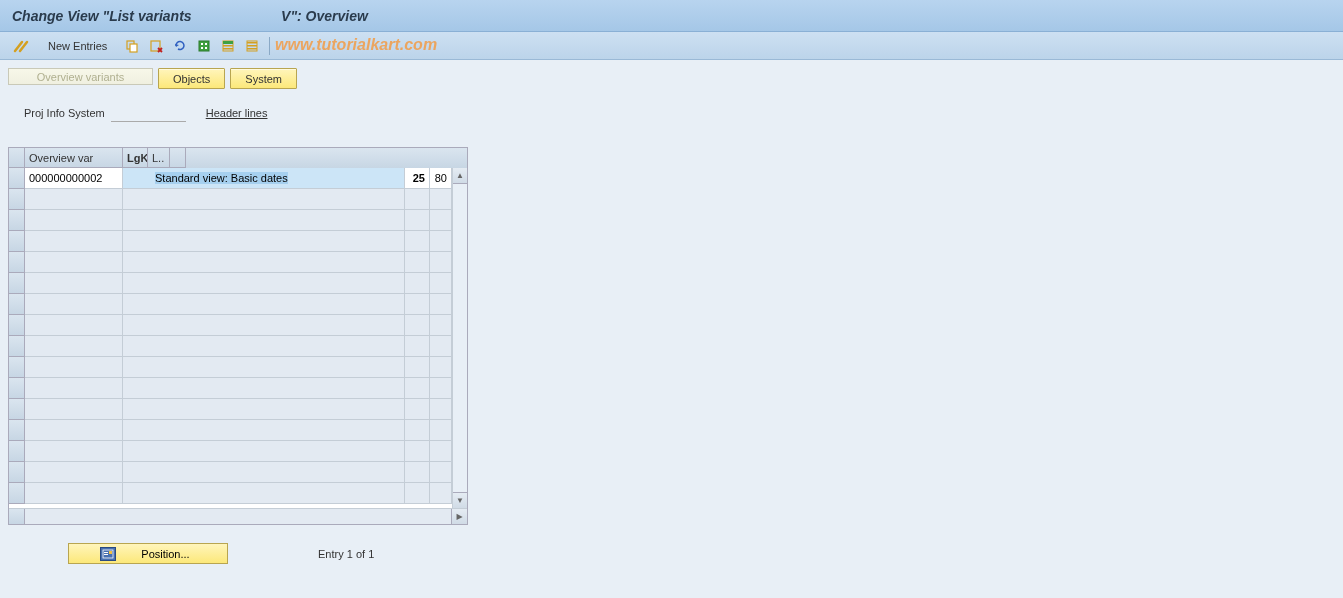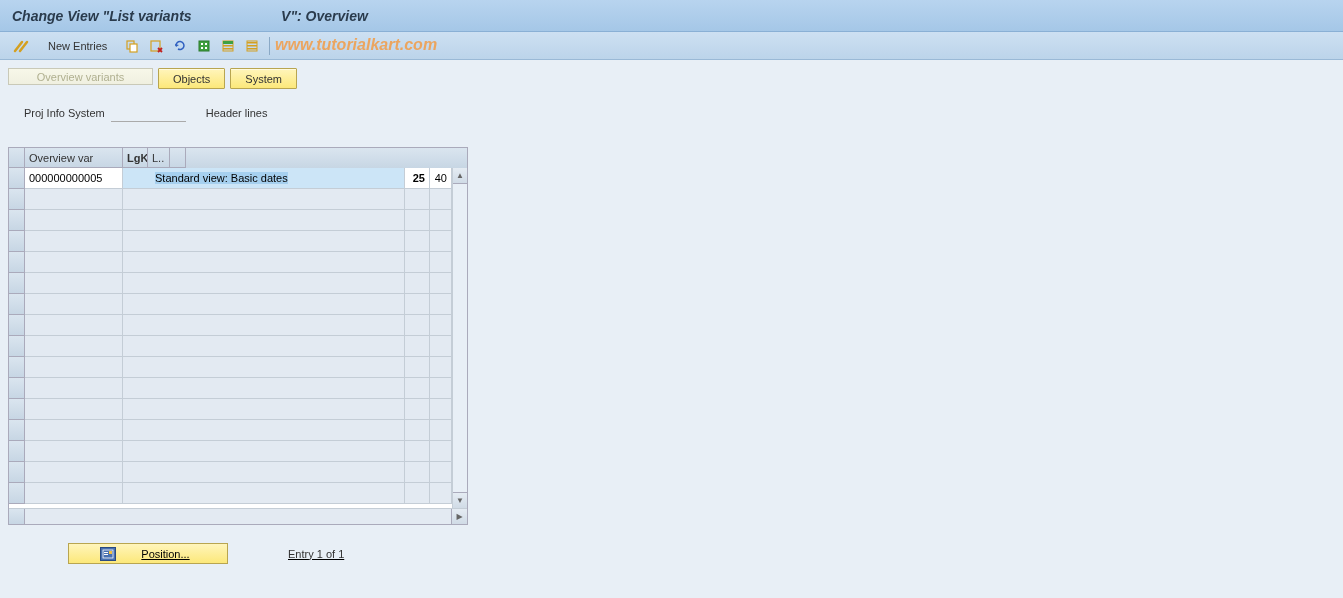--- a/index.html
+++ b/index.html
@@ -122,20 +122,21 @@
     }
     .info-value {
       display: inline-block;
       min-width: 75px;
       border-bottom: 1px solid #aaa;
       margin-right: 20px;
       height: 15px;
     }
     .info-text {
       color: #333;
+      text-decoration: underline;
     }
     .grid-container {
       width: 460px;
       border: 1px solid #aab;
       background: #fff;
     }
     .grid-header-row {
       display: flex;
       background: linear-gradient(to bottom, #dae5ef, #c7d6e4);
       height: 20px;
@@ -214,22 +215,21 @@
       display: flex;
       height: 16px;
       background: #e3eaf2;
       border-top: 1px solid #c4cdd6;
     }
     .footer-bar {
       display: flex;
       align-items: center;
       margin-top: 18px;
       margin-left: 60px;
-      gap: 60px;
-      text-decoration: underline;
+      gap: 90px;
     }
     .position-button {
       background: linear-gradient(to bottom, #fff5bb, #fce87a);
       border: 1px solid #b8a550;
       padding: 2px 10px 2px 4px;
       height: 21px;
       display: inline-flex;
       align-items: center;
       cursor: pointer;
       min-width: 160px;
@@ -332,26 +332,26 @@
       <div class="grid-header-cell col-sel"></div>
       <div class="grid-header-cell col-ovar">Overview var</div>
       <div class="grid-header-cell col-lgk">LgK</div>
       <div class="grid-header-cell col-l">L..</div>
       <div class="grid-header-cell col-scroll"></div>
     </div>
     <div style="display:flex;">
       <div class="grid-body" id="grid-body">
           <div class="grid-row has-data">
             <div class="grid-cell row-selector col-sel"></div>
-            <div class="grid-cell col-ovar editable">000000000005</div>
+            <div class="grid-cell col-ovar editable">000000000002</div>
             <div class="grid-cell col-desc highlighted">
               <span style="background: rgb(166, 208, 239);">Standard view: Basic dates</span>
             </div>
             <div class="grid-cell col-lgk numeric editable">25</div>
-            <div class="grid-cell col-l numeric editable">40</div>
+            <div class="grid-cell col-l numeric editable">80</div>
           </div>
           <div class="grid-row">
             <div class="grid-cell row-selector col-sel"></div>
             <div class="grid-cell col-ovar"></div>
             <div class="grid-cell col-desc"></div>
             <div class="grid-cell col-lgk numeric"></div>
             <div class="grid-cell col-l numeric"></div>
           </div>
           <div class="grid-row">
             <div class="grid-cell row-selector col-sel"></div>

